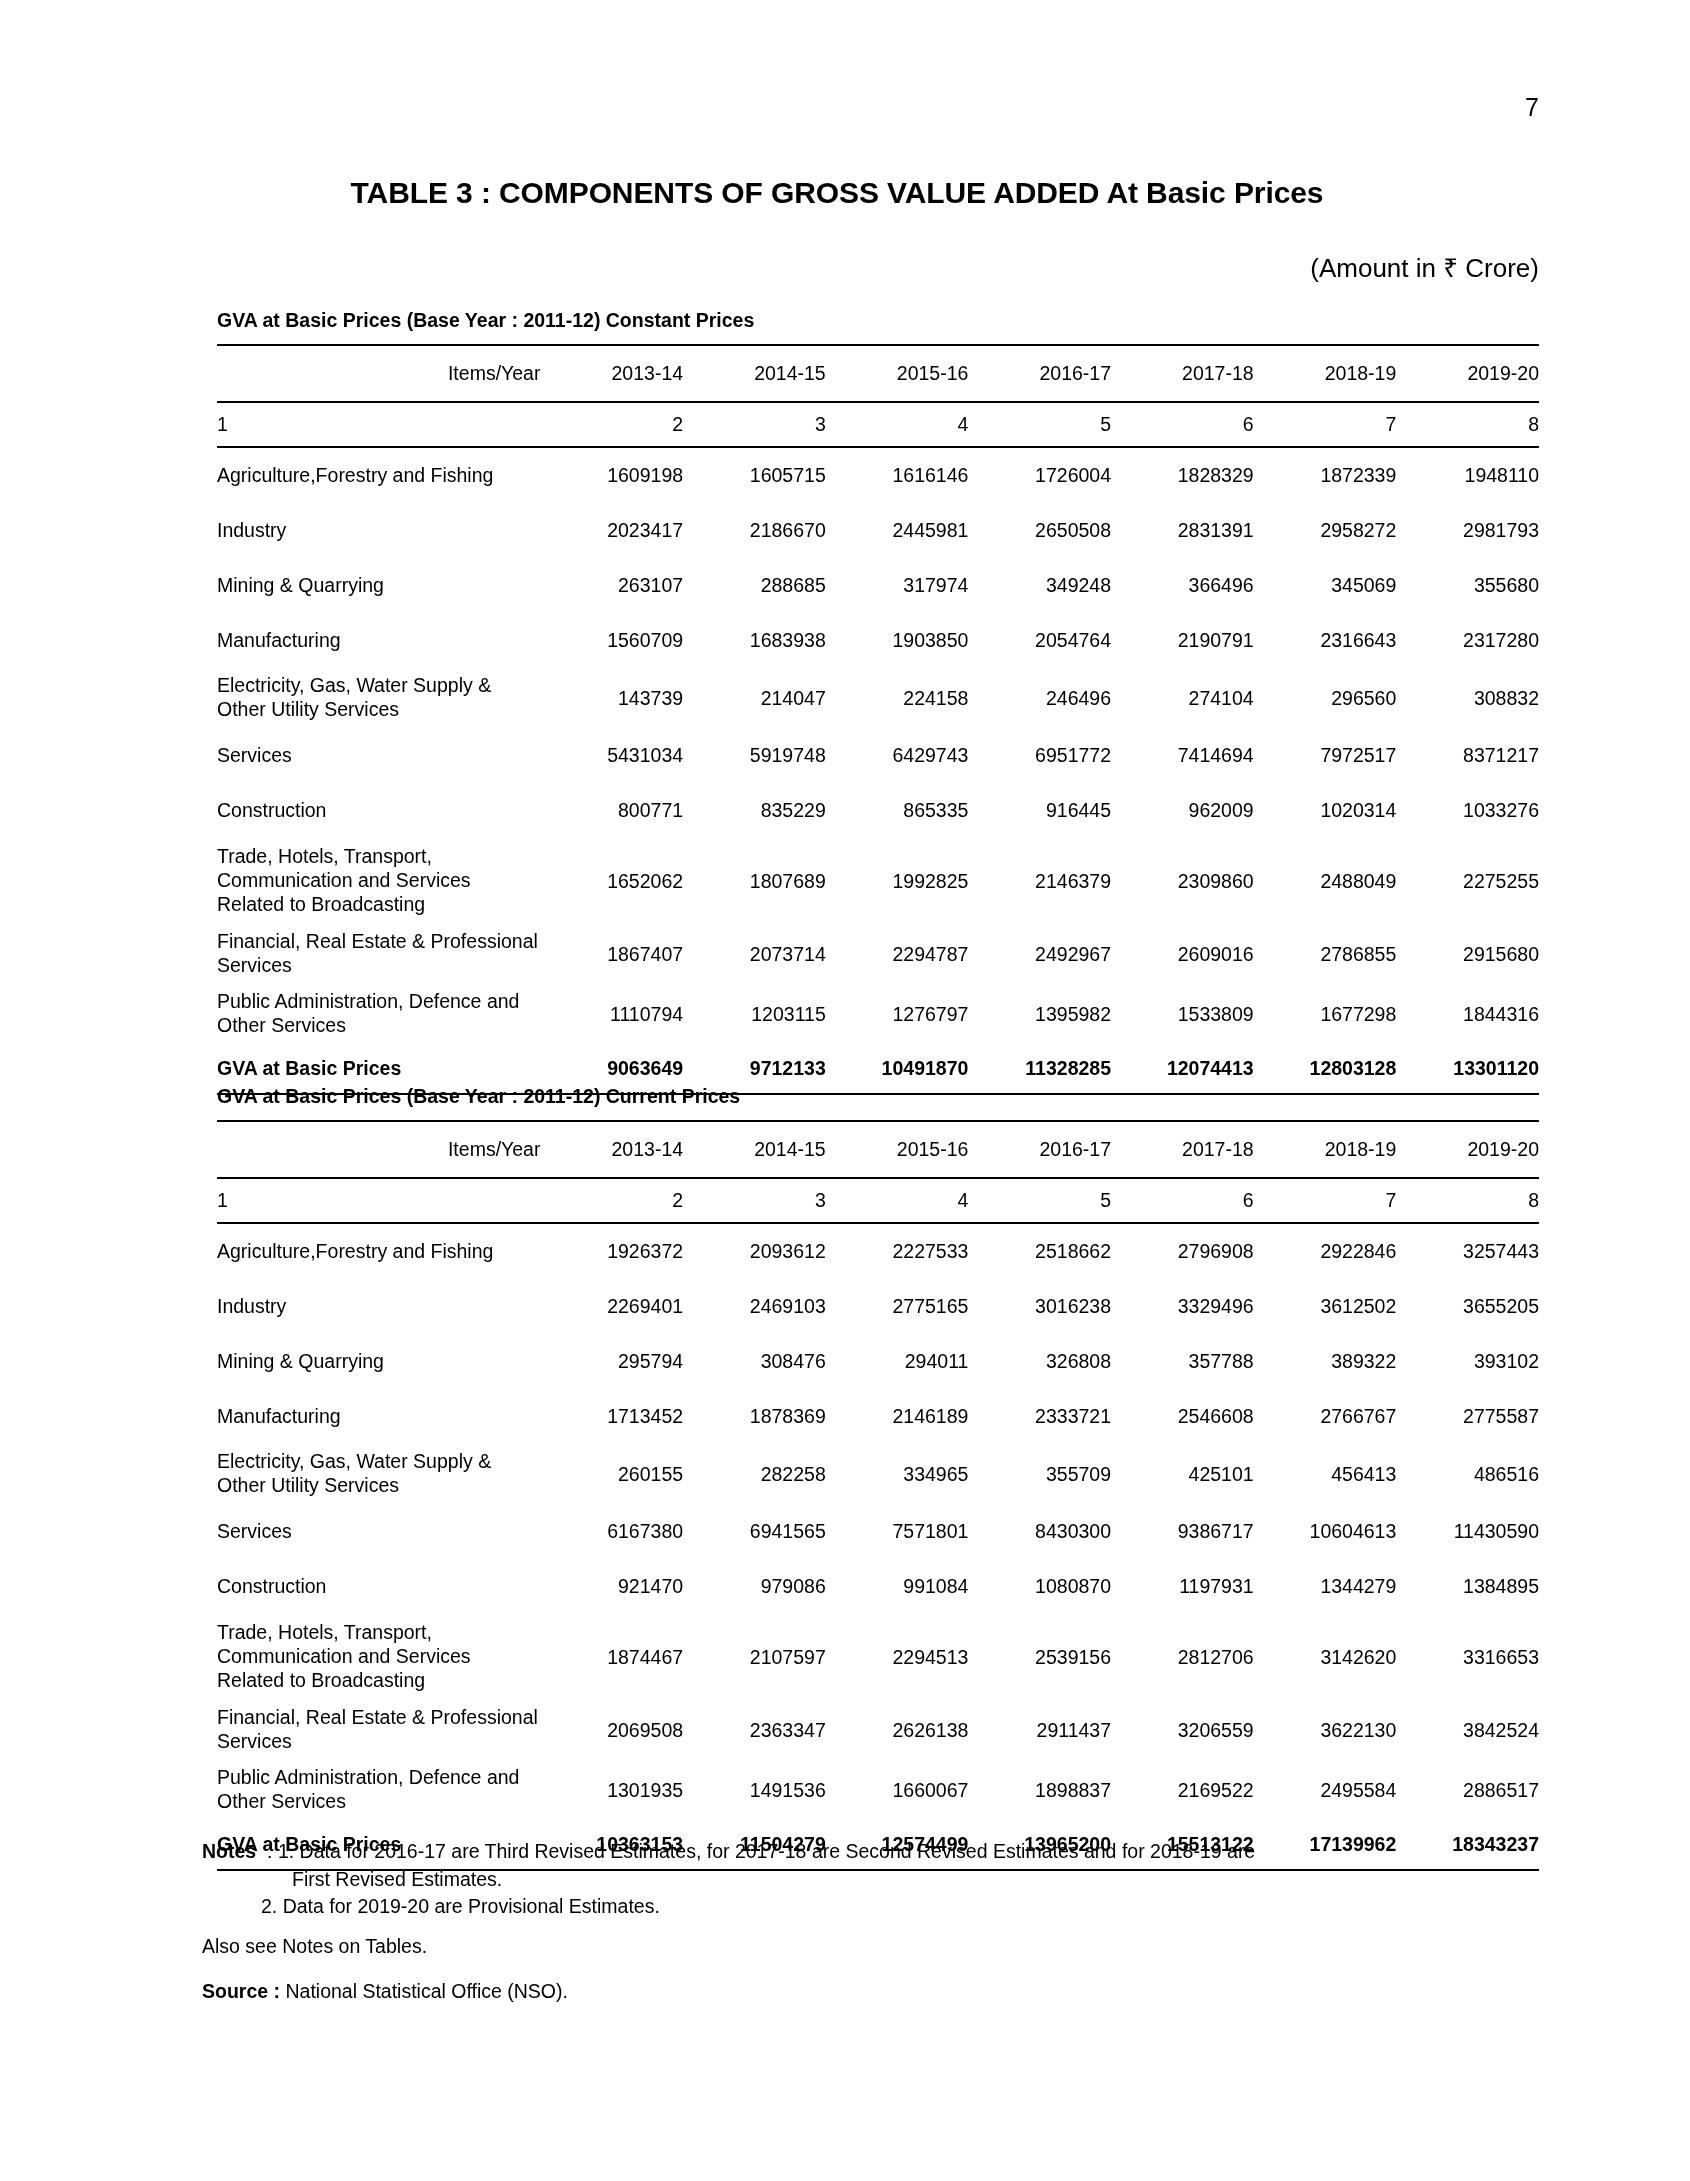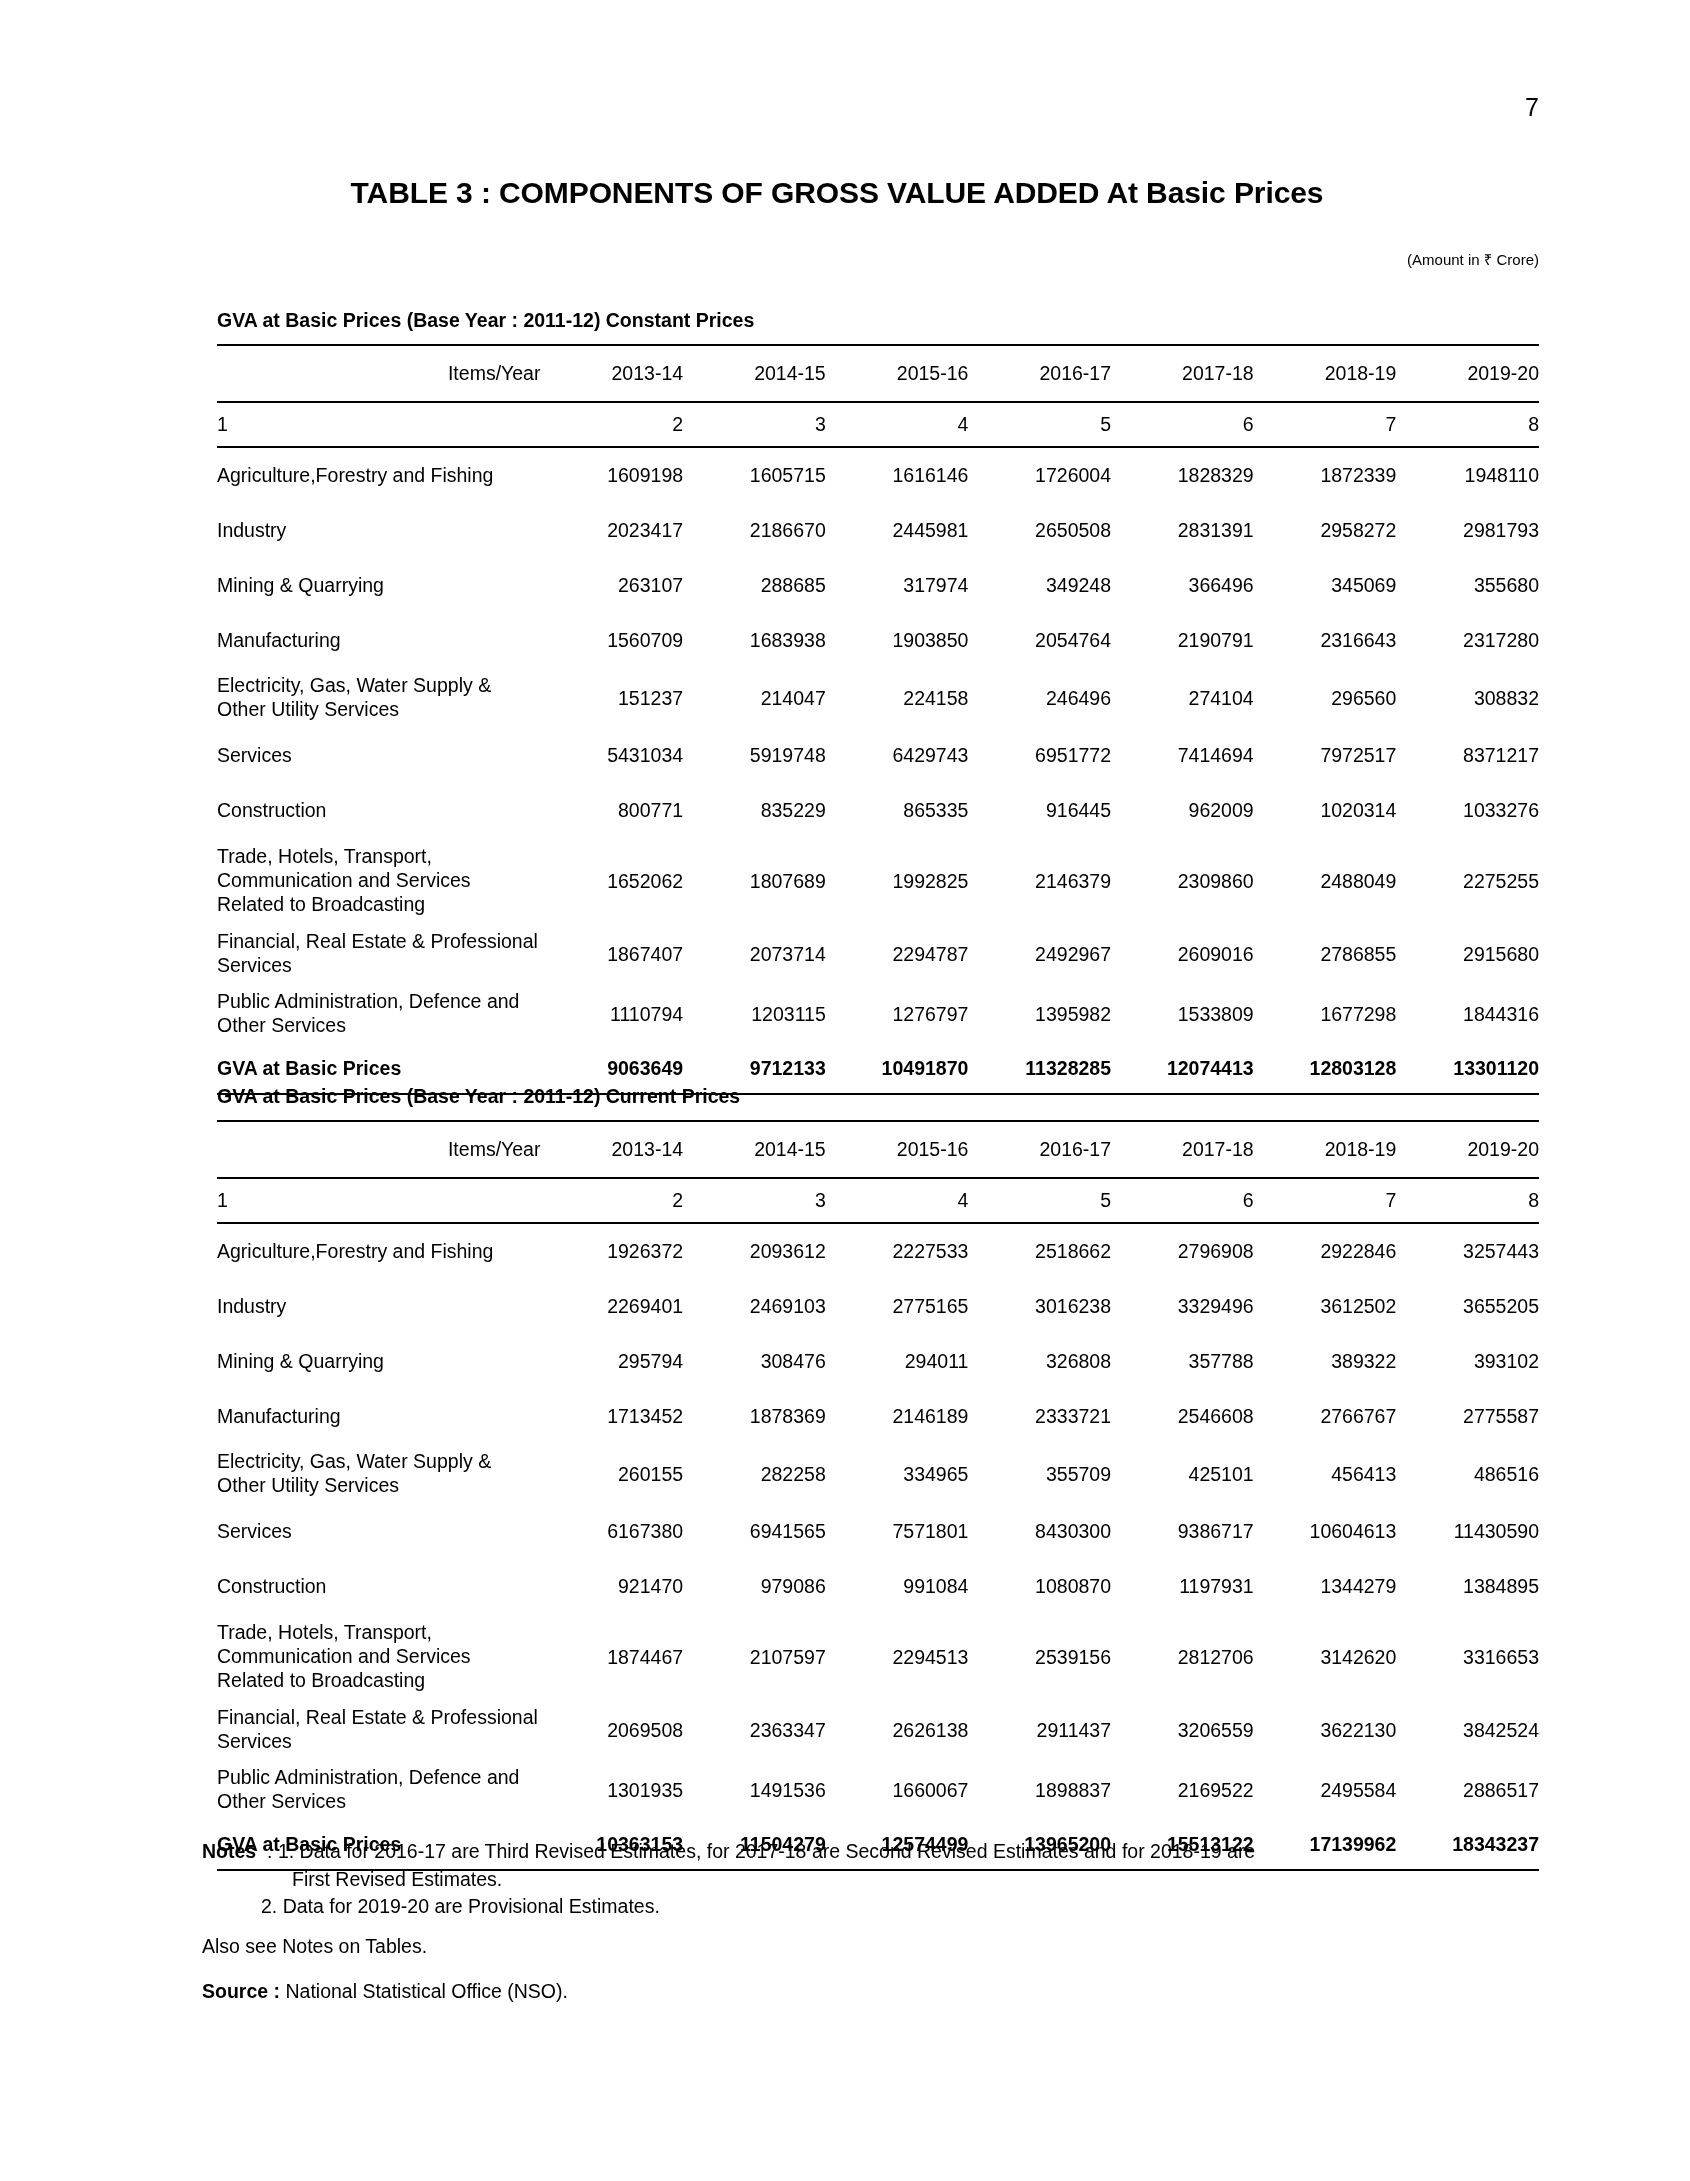--- a/index.html
+++ b/index.html
@@ -35,21 +35,21 @@
     top: 176px;
     text-align: center;
     font-size: 30px;
     font-weight: bold;
     letter-spacing: -0.1px;
   }
   .amount-note {
     position: absolute;
     right: 151px;
     top: 249px;
-    font-size: 15px;
+    font-size: 26px;
   }
   .section-heading {
     font-size: 19.5px;
     font-weight: bold;
     margin: 0;
     padding: 0;
   }
   .table-block {
     position: absolute;
     left: 217px;
@@ -201,21 +201,21 @@
             <td class="num">1560709</td>
             <td class="num">1683938</td>
             <td class="num">1903850</td>
             <td class="num">2054764</td>
             <td class="num">2190791</td>
             <td class="num">2316643</td>
             <td class="num">2317280</td>
           </tr>
           <tr class="data two-line">
             <td class="item">Electricity, Gas, Water Supply &amp; Other Utility Services</td>
-            <td class="num">151237</td>
+            <td class="num">143739</td>
             <td class="num">214047</td>
             <td class="num">224158</td>
             <td class="num">246496</td>
             <td class="num">274104</td>
             <td class="num">296560</td>
             <td class="num">308832</td>
           </tr>
           <tr class="data">
             <td class="item b">Services</td>
             <td class="num b">5431034</td>

